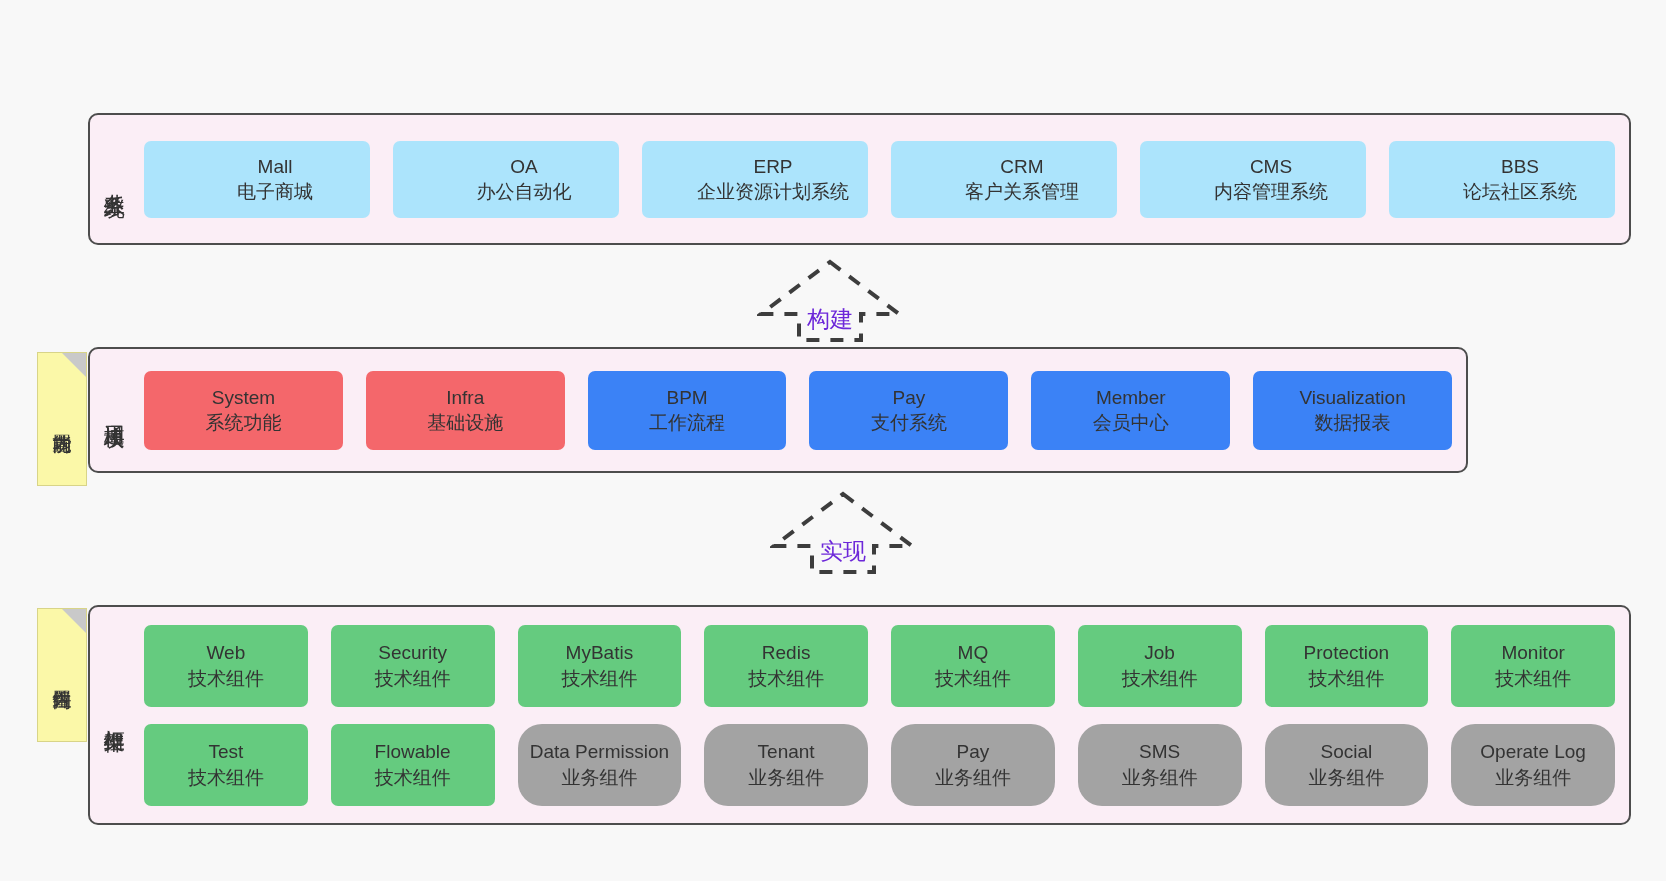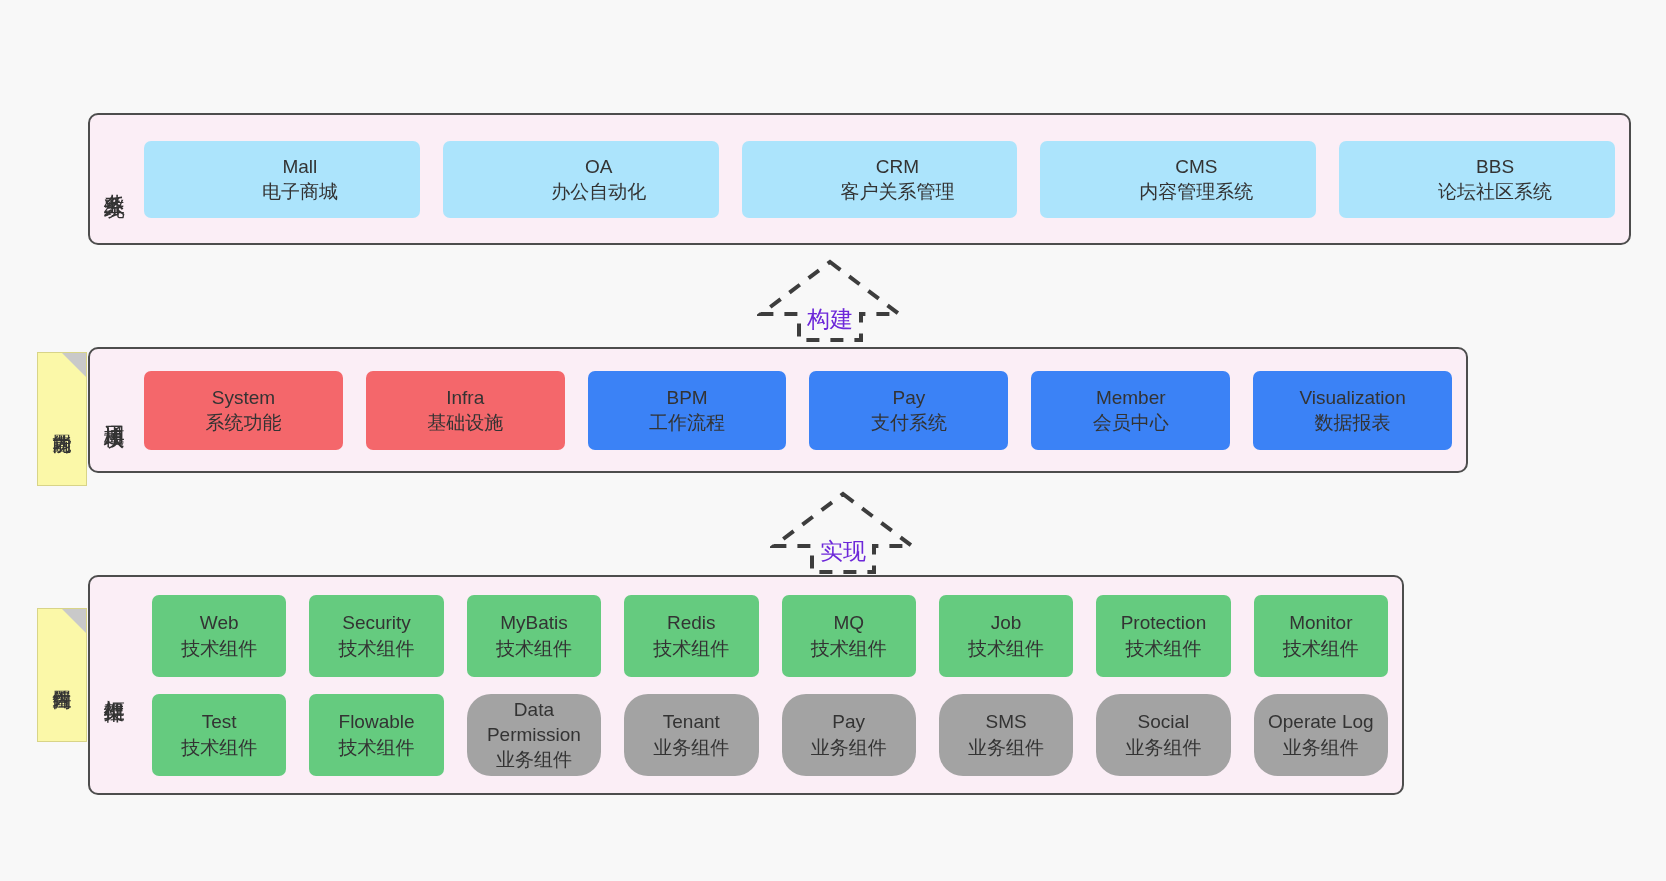--- a/index.html
+++ b/index.html
@@ -84,21 +84,21 @@
   .node .ln { display: block; }
   .node .ln-sub { display: block; }
 
   
   #layer-business { left: 88px; top: 113px; width: 1543px; height: 132px; }
   #layer-business .node { height: 77px; padding-left: 40px; }
 
   #layer-common { left: 88px; top: 347px; width: 1380px; height: 126px; }
   #layer-common .node { height: 79px; }
 
-  #layer-framework { left: 88px; top: 575px; width: 1316px; height: 220px; gap: 8px; }
+  #layer-framework { left: 88px; top: 605px; width: 1543px; height: 220px; }
   #layer-framework .node { height: 82px; }
 
   
   .c-blue        { background: #ace4fc; }
   .c-red-strong  { background: #f4676b; }
   .c-red-light   { background: #3b82f6; }
   .c-green-strong{ background: #65cb7f; }
   .c-green-light { background: #a3a3a3; border-radius: 24px; }
 
   
@@ -163,20 +163,24 @@
       <div class="node-row">
         <div class="node c-blue">
           <span class="ln">Mall</span>
           <span class="ln-sub">电子商城</span>
         </div>
         <div class="node c-blue">
           <span class="ln">OA</span>
           <span class="ln-sub">办公自动化</span>
         </div>
         <div class="node c-blue">
+          <span class="ln">ERP</span>
+          <span class="ln-sub">企业资源计划系统</span>
+        </div>
+        <div class="node c-blue">
           <span class="ln">CRM</span>
           <span class="ln-sub">客户关系管理</span>
         </div>
         <div class="node c-blue">
           <span class="ln">CMS</span>
           <span class="ln-sub">内容管理系统</span>
         </div>
         <div class="node c-blue">
           <span class="ln">BBS</span>
           <span class="ln-sub">论坛社区系统</span>

